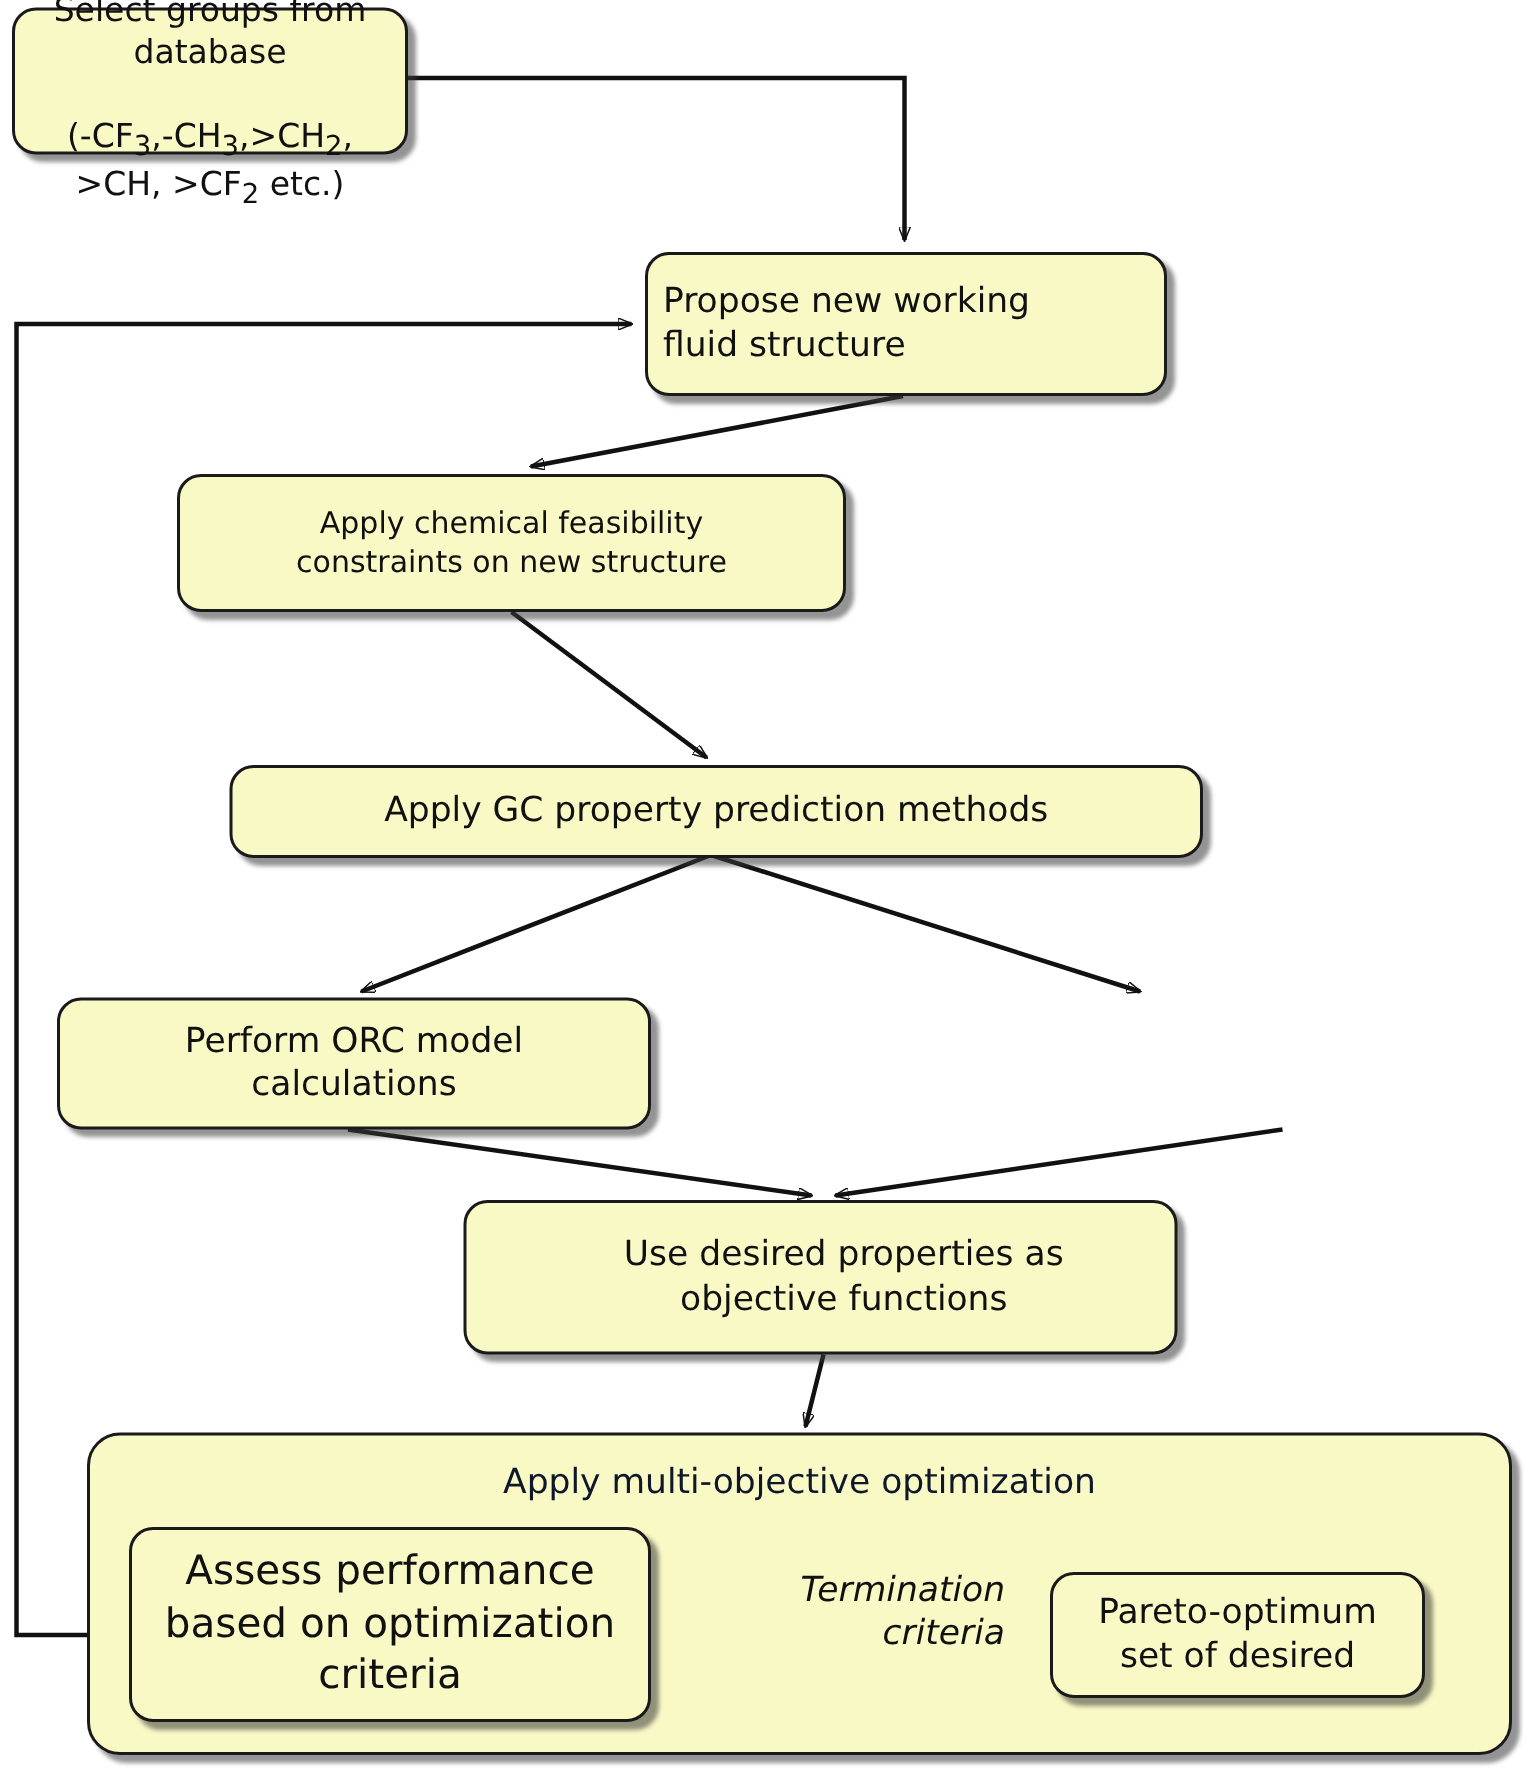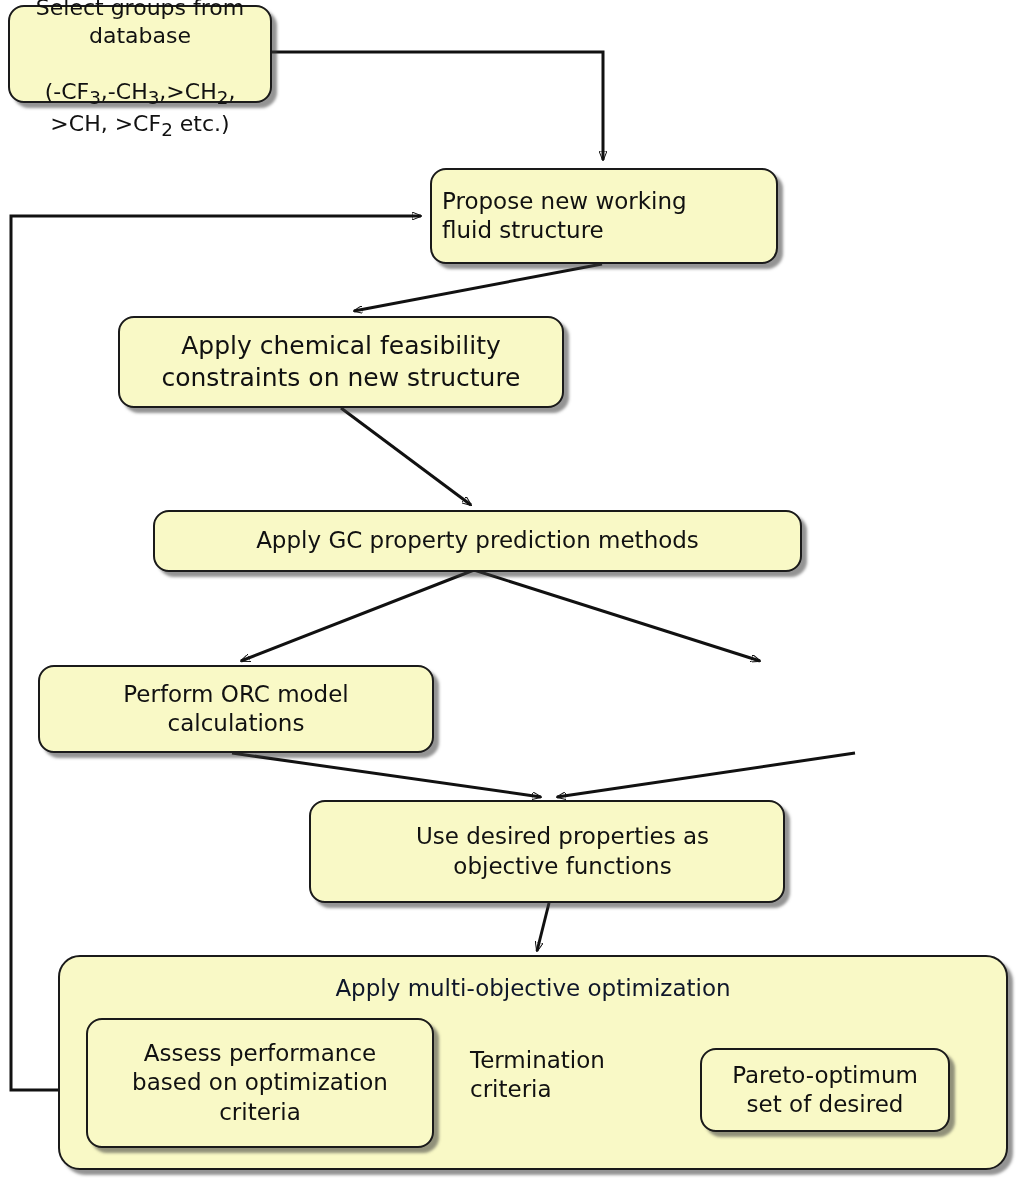--- a/index.html
+++ b/index.html
@@ -52,21 +52,22 @@
   .group-title {
     position: absolute;
     left: 0;
     right: 0;
     text-align: center;
     color: #0f172a;
   }
   .edge-label {
     position: absolute;
     color: #111111;
-    text-align: left;
+    font-style: italic;
+    text-align: right;
     line-height: 1.25;
     white-space: pre-line;
   }
   svg.wires {
     position: absolute;
     left: 0;
     top: 0;
     width: 1024px;
     height: 1186px;
     pointer-events: none;
@@ -114,21 +115,21 @@
       <span>Select groups from database</span><br>
       <span>(-CF<sub>3</sub>,-CH<sub>3</sub>,&gt;CH<sub>2</sub>, &gt;CH, &gt;CF<sub>2</sub> etc.)</span>
     </span>
   </div>
 
   <div class="node left-align" style="left:430px; top:168px; width:348px; height:96px; font-size:23px;">
     <span class="txt">Propose new working
 fluid structure</span>
   </div>
 
-  <div class="node" style="left:118px; top:316px; width:446px; height:92px; font-size:25px;">
+  <div class="node" style="left:118px; top:316px; width:446px; height:92px; font-size:20px;">
     <span class="txt">Apply chemical feasibility
 constraints on new structure</span>
   </div>
 
   <div class="node" style="left:153px; top:510px; width:649px; height:62px; font-size:23px;">
     <span class="txt">Apply  GC property prediction methods</span>
   </div>
 
   <div class="node" style="left:38px; top:665px; width:396px; height:88px; font-size:23px;">
     <span class="txt">Perform ORC model
@@ -138,21 +139,21 @@
 
   <div class="node" style="left:309px; top:800px; width:476px; height:103px; font-size:23px;padding-left:41px;">
     <span class="txt">Use desired properties as
 objective functions</span>
   </div>
 
   <div class="group-box" style="left:58px; top:955px; width:950px; height:215px;">
     <div class="group-title" style="top:18px; font-size:23px;">Apply multi-objective optimization</div>
   </div>
 
-  <div class="node" style="left:86px; top:1018px; width:348px; height:130px; font-size:23px;">
+  <div class="node" style="left:86px; top:1018px; width:348px; height:130px; font-size:27px;">
     <span class="txt">Assess performance
 based on optimization
 criteria</span>
   </div>
 
   <div class="edge-label" style="left:470px; top:1046px; width:200px; font-size:23px;">Termination
 criteria</div>
 
   <div class="node" style="left:700px; top:1048px; width:250px; height:84px; font-size:23px;">
     <span class="txt">Pareto-optimum

